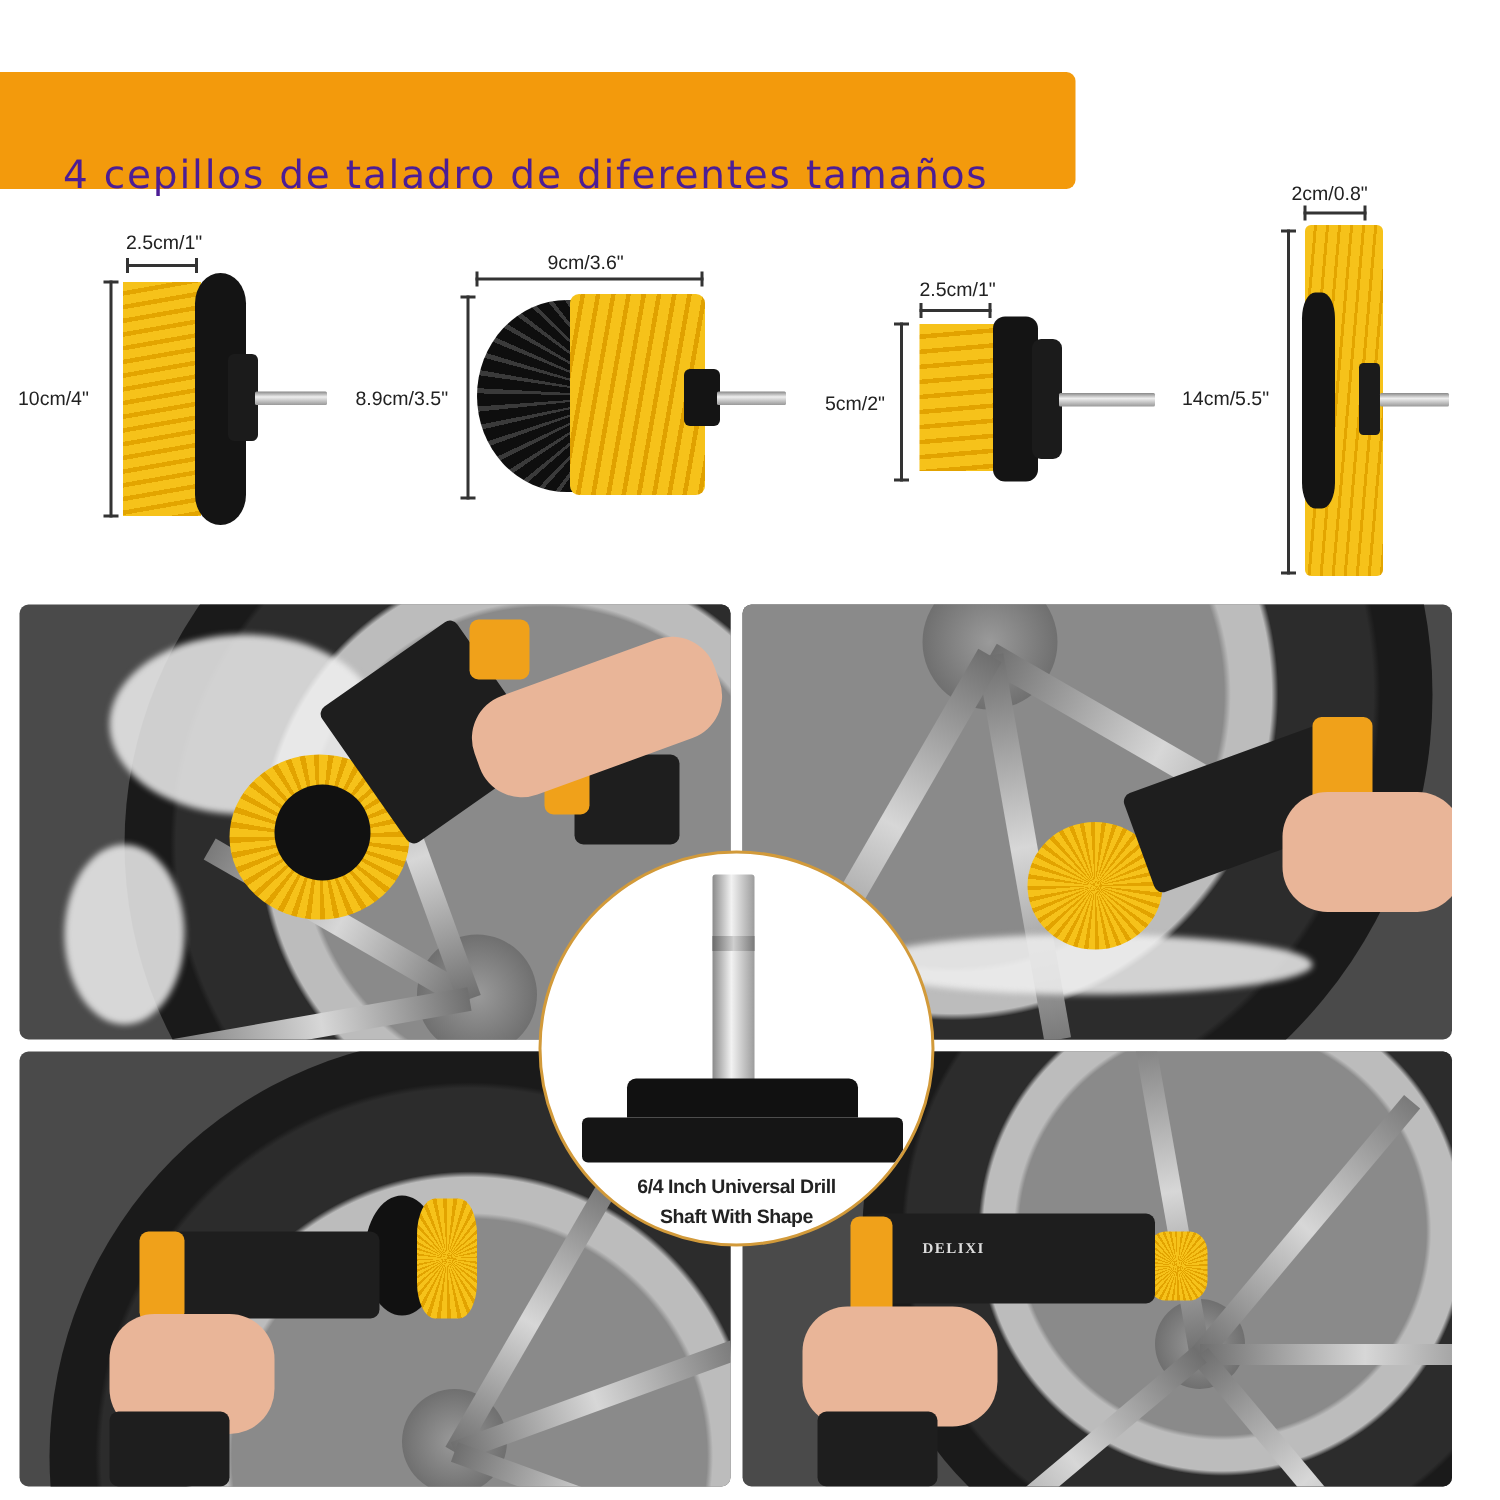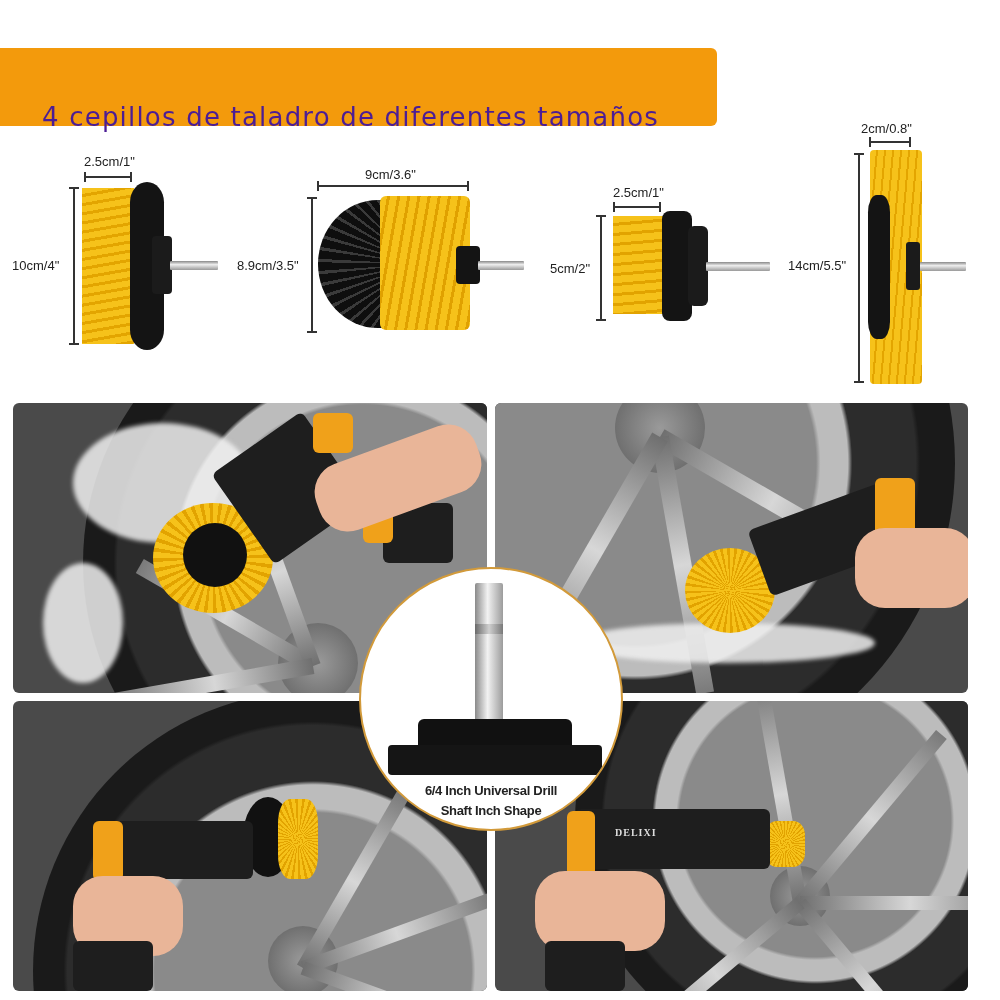--- a/index.html
+++ b/index.html
@@ -144,14 +144,14 @@
   <div class="hand" style="left:40px;top:170px;width:130px;height:80px;"></div>
   <div class="drill-body" style="left:50px;top:240px;width:80px;height:50px;"></div>
 </div>
 
 <div class="circle">
   <div style="position:absolute;left:114px;top:14px;width:28px;height:150px;background:linear-gradient(90deg,#8a8a8a,#f2f2f2 45%,#9c9c9c);border-radius:2px;"></div>
   <div style="position:absolute;left:114px;top:55px;width:28px;height:10px;background:linear-gradient(90deg,#6a6a6a,#cfcfcf,#7a7a7a);"></div>
   <div style="position:absolute;left:57px;top:150px;width:154px;height:26px;background:#111;border-radius:6px 6px 0 0;"></div>
   <div style="position:absolute;left:27px;top:176px;width:214px;height:30px;background:#151515;border-radius:4px;"></div>
   <div class="circle-text" style="top:212px;">6/4 Inch Universal Drill</div>
-  <div class="circle-text" style="top:232px;">Shaft Inch Shape</div>
+  <div class="circle-text" style="top:232px;">Shaft With Shape</div>
 </div>
 
 </body></html>

